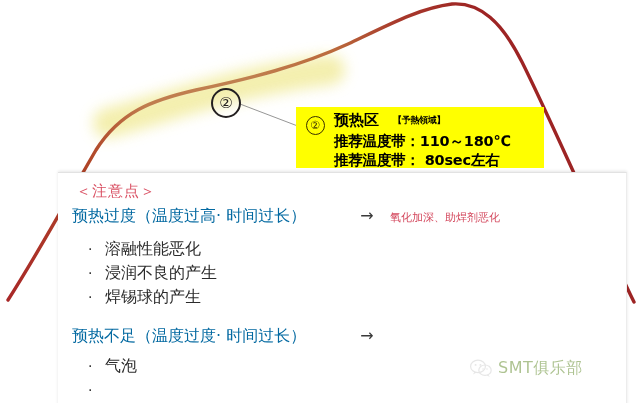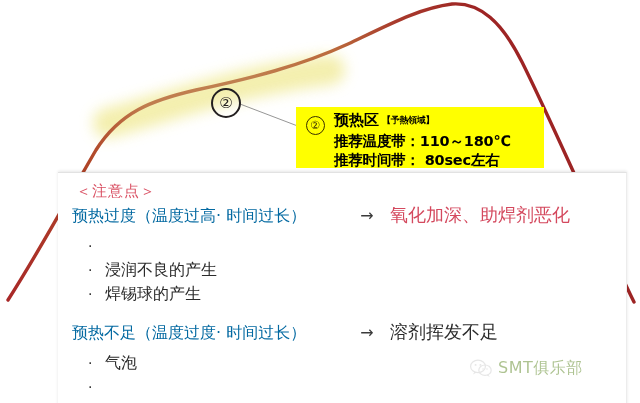--- a/index.html
+++ b/index.html
@@ -92,21 +92,21 @@
     font-size: 15px;
     line-height: 17px;
     margin-bottom: 1px;
   }
   .pb-line.title .jp {
     font-size: 9px;
     font-weight: bold;
     letter-spacing: -0.3px;
     position: relative;
     top: -2px;
-    margin-left: 3px;
+    margin-left: 14px;
   }
   .pb-line.spec {
     font-size: 14.5px;
     line-height: 19px;
     letter-spacing: -0.2px;
   }
 
   
   #leader-line {
     position: absolute;
@@ -156,24 +156,24 @@
   .cause-arrow {
     font-size: 16px;
     line-height: 25px;
     color: #3a3a3a;
     width: 46px;
     flex: 0 0 46px;
     text-align: center;
     font-family: "DejaVu Sans", sans-serif;
   }
   .cause-result {
-    font-size: 18px;
+    font-size: 11px;
     line-height: 25px;
     white-space: nowrap;
-    font-family: Liberation Serif, serif;
+    font-family: Liberation Mono, monospace;
   }
   .cause-result.red  { color: #d4495e; }
   .cause-result.dark { color: #2b2b2b; }
 
   .effect-list {
     list-style: none;
     margin: 6px 0 0 0;
     padding: 0 0 0 16px;
   }
   .effect-list li {
@@ -255,56 +255,56 @@
     <div class="box-num">
       <span class="num-circle">
         <span>②</span>
       </span>
     </div>
     <div class="box-lines">
       <div class="pb-line title">
         <span>预热区</span><span class="jp">【予熱領域】</span>
       </div>
       <div class="pb-line spec">推荐温度带：110～180℃</div>
-      <div class="pb-line spec">推荐时间带： 80sec左右</div>
+      <div class="pb-line spec">推荐温度带： 80sec左右</div>
     </div>
   </div>
 
   <div id="notes-panel">
 
     <div class="caution-head">＜注意点＞</div>
 
     <div>
       <div class="cause-row">
         <span class="cause-text">预热过度（温度过高· 时间过长）</span>
         <span class="cause-arrow">→</span>
         <span class="cause-result red">氧化加深、助焊剂恶化</span>
       </div>
       <ul class="effect-list">
         <li>
           <span class="dot">·</span>
+          <span>溶融性能恶化</span>
         </li>
         <li>
           <span class="dot">·</span>
           <span>浸润不良的产生</span>
         </li>
         <li>
           <span class="dot">·</span>
           <span>焊锡球的产生</span>
         </li>
       </ul>
     </div>
 
     <div class="block-gap"></div>
 
     <div>
       <div class="cause-row">
         <span class="cause-text">预热不足（温度过度· 时间过长）</span>
         <span class="cause-arrow">→</span>
-        <span class="cause-result dark">溶剂挥发不足</span>
       </div>
       <ul class="effect-list">
         <li>
           <span class="dot">·</span>
           <span>气泡</span>
         </li>
         <li>
           <span class="dot">·</span>
         </li>
       </ul>

